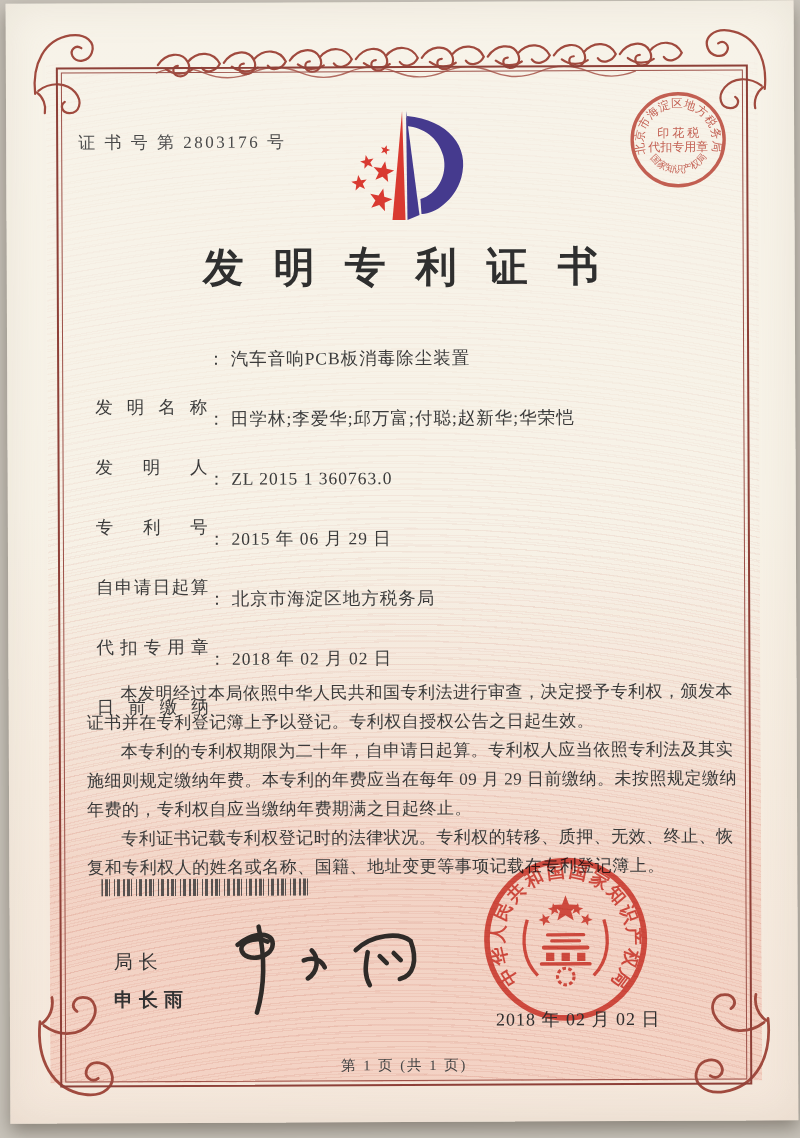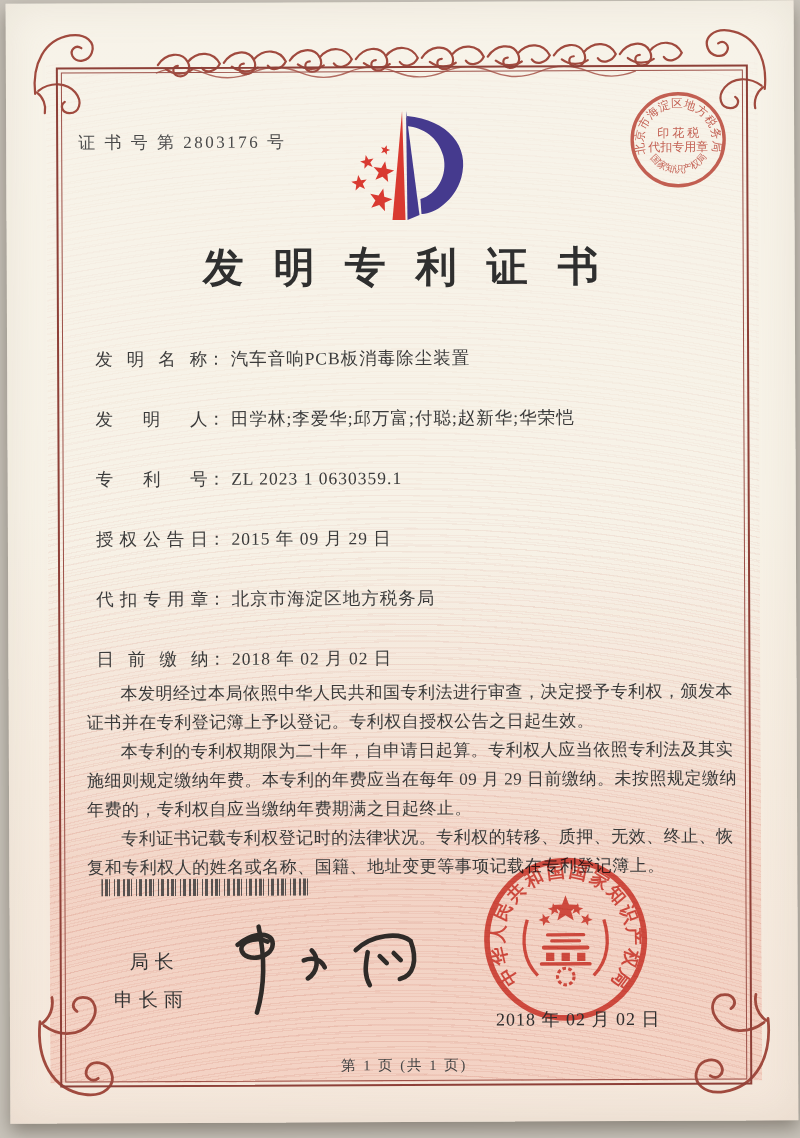--- a/index.html
+++ b/index.html
@@ -41,39 +41,39 @@
   .cert-no { position:absolute; left:72px; top:128px; font-size:17px; letter-spacing:2.5px; color:#4a4a4a; }
 
   .logo { position:absolute; left:322px; top:100px; width:152px; height:128px; }
   .tax-stamp { position:absolute; left:617px; top:84px; width:110px; height:110px; opacity:.92; mix-blend-mode:multiply; }
 
   .title { position:absolute; left:0; top:238px; width:100%; text-align:center;
            font-size:41px; font-weight:600; color:#2f2f2f; letter-spacing:30px; text-indent:30px; }
 
   .fields { position:absolute; left:88px; top:344px; width:620px; }
   .field-row { height:23px; margin-bottom:37px; font-size:17.5px; color:#3b3b3b; white-space:nowrap; }
-  .f-label { display:inline-block; width:112px; text-align:justify; text-align-last:justify; vertical-align:top; }
+  .f-label { display:inline-block; width:112px; text-align:justify; text-align-last:justify; vertical-align:top;margin-top:48px; }
   .f-colon { display:inline-block; margin-right:6px; }
   .f-value { letter-spacing:1px; }
 
   .paragraphs { position:absolute; left:78px; top:676px; width:650px;
                 font-size:17px; line-height:29px; color:#3a3a3a; }
   .paragraphs p { text-indent:2em; letter-spacing:0.5px; }
 
   .barcode { position:absolute; left:92px; top:876px; width:208px; height:17px;
     background:repeating-linear-gradient(90deg,
       #3c3c3c 0 1.5px, transparent 1.5px 3.5px,
       #3c3c3c 3.5px 6.5px, transparent 6.5px 8px,
       #3c3c3c 8px 9px, transparent 9px 12.5px,
       #3c3c3c 12.5px 14px, transparent 14px 15.5px,
       #3c3c3c 15.5px 18.5px, transparent 18.5px 22px);
     opacity:.85; }
 
-  .signer-title { position:absolute; left:120px; top:946px; font-size:19px; letter-spacing:6px; color:#333; }
-  .signer-name  { position:absolute; left:104px; top:984px; font-size:19px; letter-spacing:6px; color:#333; }
+  .signer-title { position:absolute; left:104px; top:946px; font-size:19px; letter-spacing:6px; color:#333; }
+  .signer-name  { position:absolute; left:104px; top:984px; font-size:19px; letter-spacing:6px; color:#333;font-weight:bold; }
   .signature { position:absolute; left:198px; top:908px; width:235px; height:110px; }
 
   .official-seal { position:absolute; left:468px; top:850px; width:176px; height:176px;
                    opacity:.9; mix-blend-mode:multiply; }
   .seal-date { position:absolute; left:486px; top:1006px; font-size:18px; color:#2e2e2e; letter-spacing:1px; }
 
   .footer { position:absolute; left:0; top:1054px; width:100%; text-align:center;
             font-size:14.5px; color:#444; letter-spacing:2px; }
 
   .seal-text { font-family:"Liberation Serif","DejaVu Serif",serif; }
@@ -163,24 +163,24 @@
     <div class="title">发明专利证书</div>
 
     <div class="fields">
       <div class="field-row">
         <span class="f-label">发明名称</span><span class="f-colon">：</span><span class="f-value">汽车音响PCB板消毒除尘装置</span>
       </div>
       <div class="field-row">
         <span class="f-label">发明人</span><span class="f-colon">：</span><span class="f-value">田学林;李爱华;邱万富;付聪;赵新华;华荣恺</span>
       </div>
       <div class="field-row">
-        <span class="f-label">专利号</span><span class="f-colon">：</span><span class="f-value">ZL 2023 1 0630359.1</span>
-      </div>
-      <div class="field-row">
-        <span class="f-label">授权公告日</span><span class="f-colon">：</span><span class="f-value">2015 年 09 月 29 日</span>
+        <span class="f-label">专利号</span><span class="f-colon">：</span><span class="f-value">ZL 2015 1 360763.0</span>
+      </div>
+      <div class="field-row">
+        <span class="f-label">自申请日起算</span><span class="f-colon">：</span><span class="f-value">2015 年 06 月 29 日</span>
       </div>
       <div class="field-row">
         <span class="f-label">代扣专用章</span><span class="f-colon">：</span><span class="f-value">北京市海淀区地方税务局</span>
       </div>
       <div class="field-row">
         <span class="f-label">日前缴纳</span><span class="f-colon">：</span><span class="f-value">2018 年 02 月 02 日</span>
       </div>
     </div>
 
     <div class="paragraphs">

